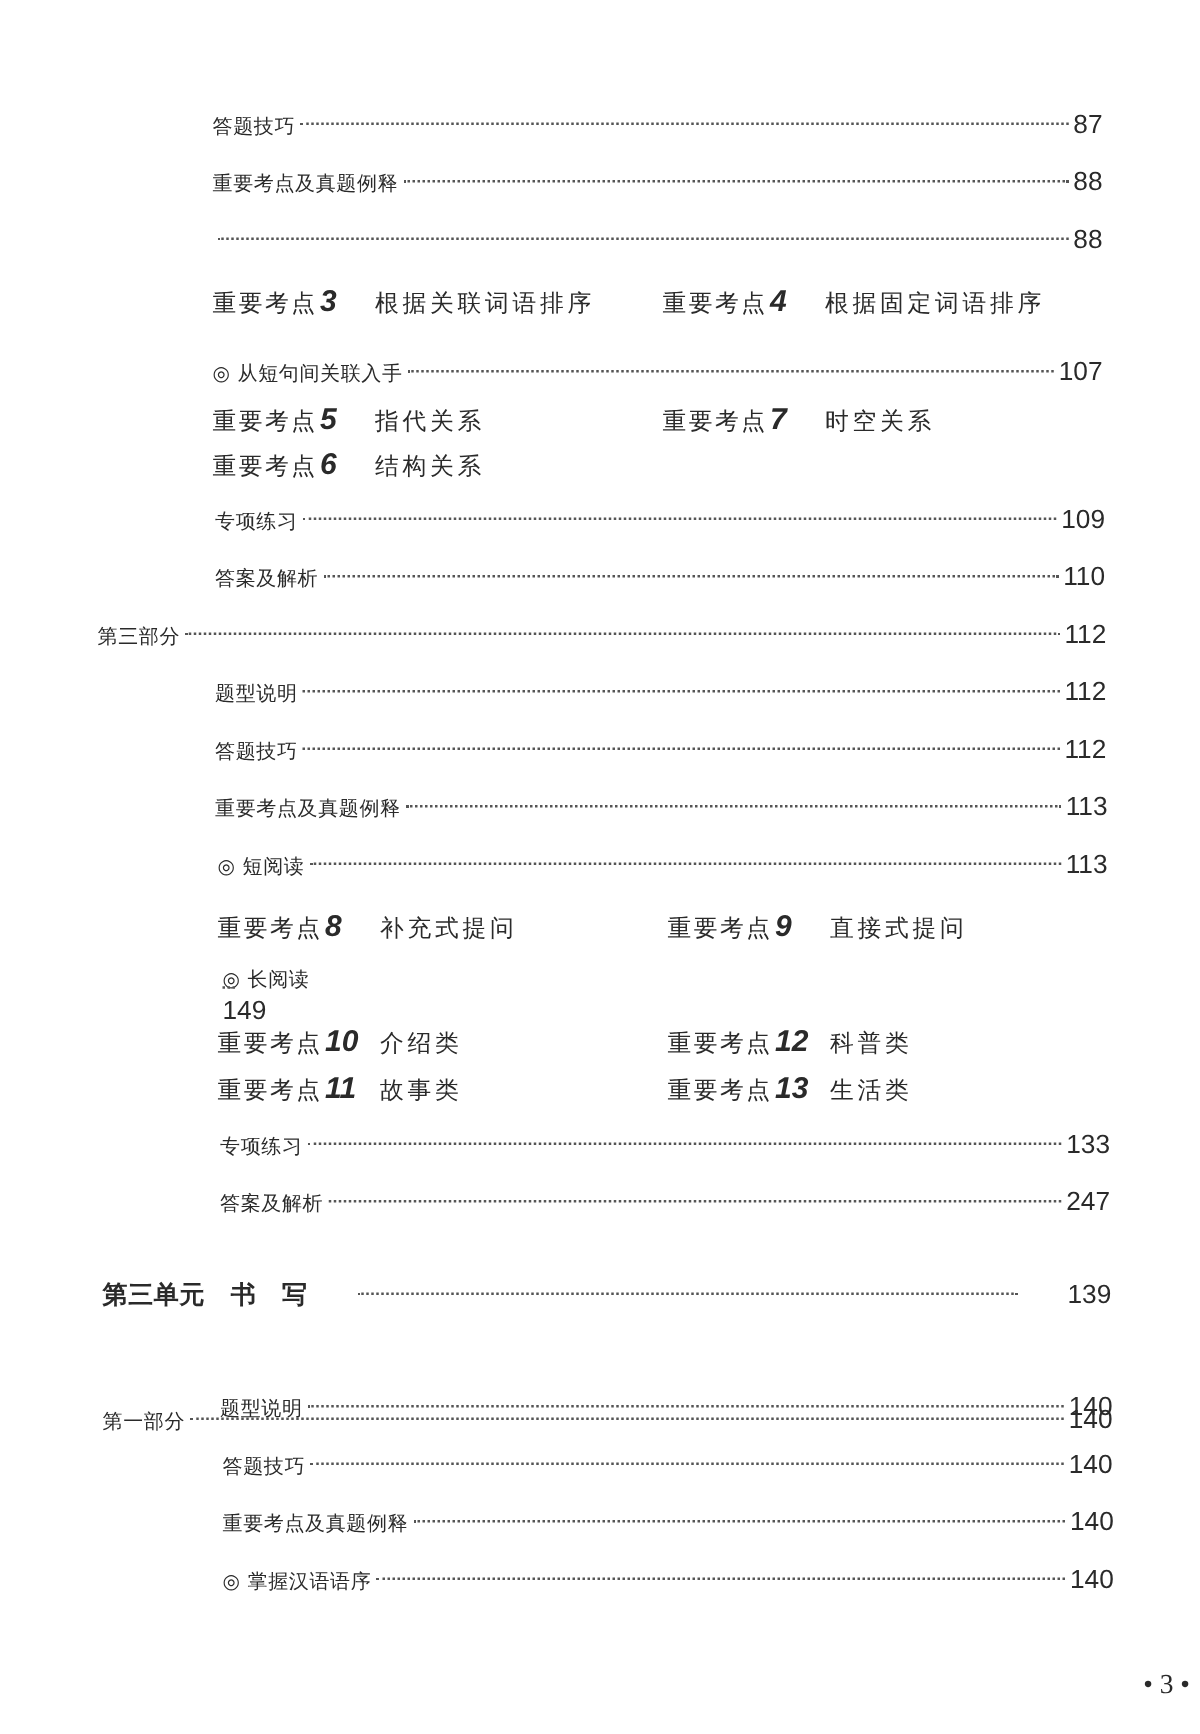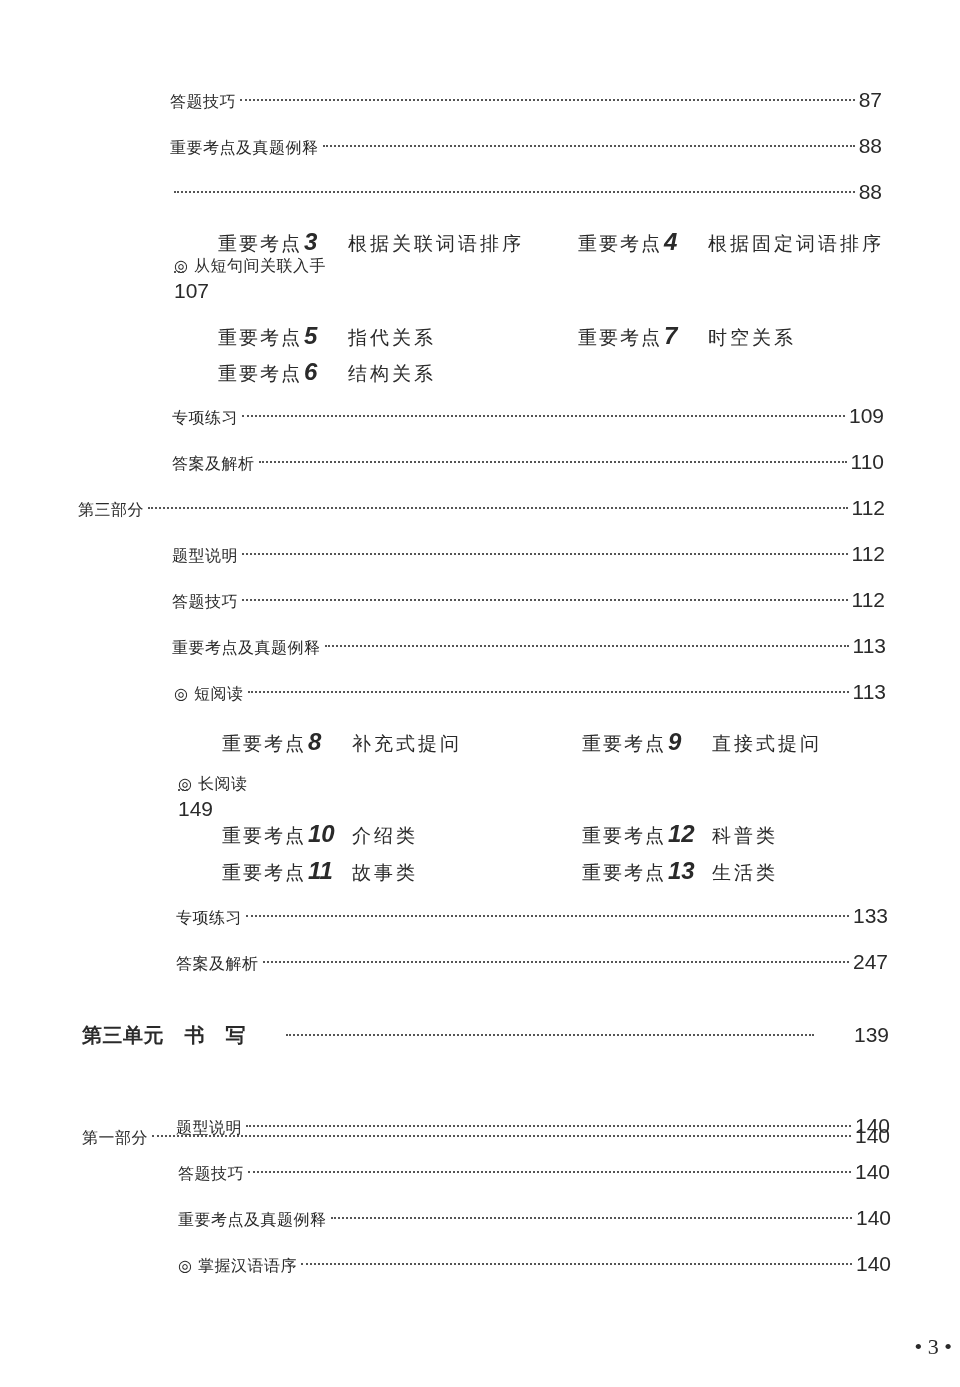--- a/index.html
+++ b/index.html
@@ -3,21 +3,21 @@
 <meta charset="utf-8">
 <style>
   html, body { margin:0; padding:0; background:#ffffff; }
   body { width:960px; height:1387px; position:relative; overflow:hidden;
          font-family:"DejaVu Serif","Liberation Serif",serif; color:#2a2a2a; }
   .row { position:absolute; display:flex; align-items:baseline; height:34px; }
   .row .label { font-size:16px; white-space:nowrap; letter-spacing:0.5px; }
   .row .leader { flex:1; border-bottom:2.5px dotted #555; margin:0 4px; transform:translateY(-6px); min-width:10px; }
   .row .page { font-family:Liberation Sans, sans-serif; font-size:21px; white-space:nowrap; }
   .bold .label { font-family:"DejaVu Sans","Liberation Sans",sans-serif; font-weight:bold; font-size:20px; }
-  .kp { position:absolute; display:flex; align-items:baseline; font-size:19px; white-space:nowrap;margin-left:48px; }
+  .kp { position:absolute; display:flex; align-items:baseline; font-size:19px; white-space:nowrap; }
   .kp .kp-prefix { letter-spacing:2px; }
   .kp .kp-num { font-family:"Liberation Sans",sans-serif; font-weight:bold; font-style:italic; font-size:24px; margin:0 6px 0 2px; min-width:38px; }
   .kp .kp-title { letter-spacing:3px; }
   .folio { position:absolute; right:8px; top:1334px; font-family:"Liberation Serif",serif; font-size:22px; }
 </style>
 </head>
 <body>
 
 <div id="toc">
     <div class="row" style="left: 170px; top: 88px; width: 712px;">
@@ -27,21 +27,21 @@
     </div>
     <div class="row" style="left: 170px; top: 134px; width: 712px;">
       <span class="label">重要考点及真题例释</span>
       <span class="leader"></span>
       <span class="page">88</span>
     </div>
     <div class="row" style="left: 170px; top: 180px; width: 712px;">
       <span class="leader"></span>
       <span class="page">88</span>
     </div>
-    <div class="row" style="left: 170px; top: 256px; width: 712px; flex-direction: column;">
+    <div class="row" style="left: 170px; top: 286px; width: 712px;">
       <span class="label">◎ 从短句间关联入手</span>
       <span class="leader"></span>
       <span class="page">107</span>
     </div>
     <div class="row" style="left: 172px; top: 404px; width: 712px;">
       <span class="label">专项练习</span>
       <span class="leader"></span>
       <span class="page">109</span>
     </div>
     <div class="row" style="left: 172px; top: 450px; width: 712px;">

